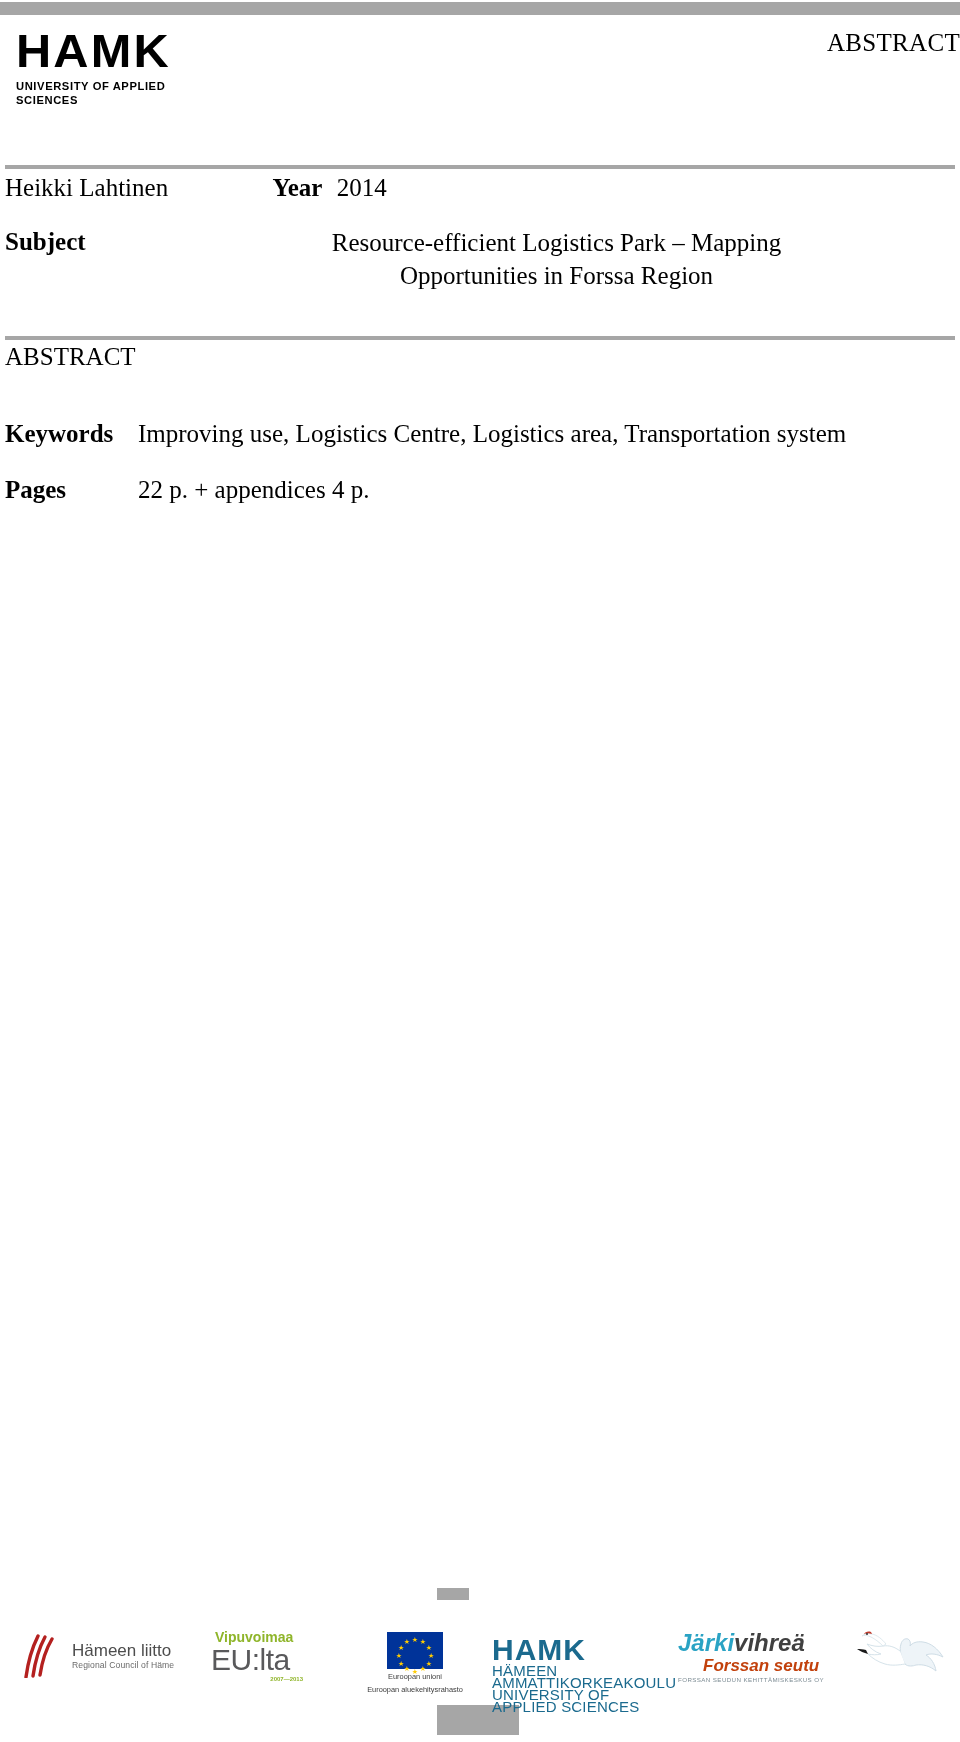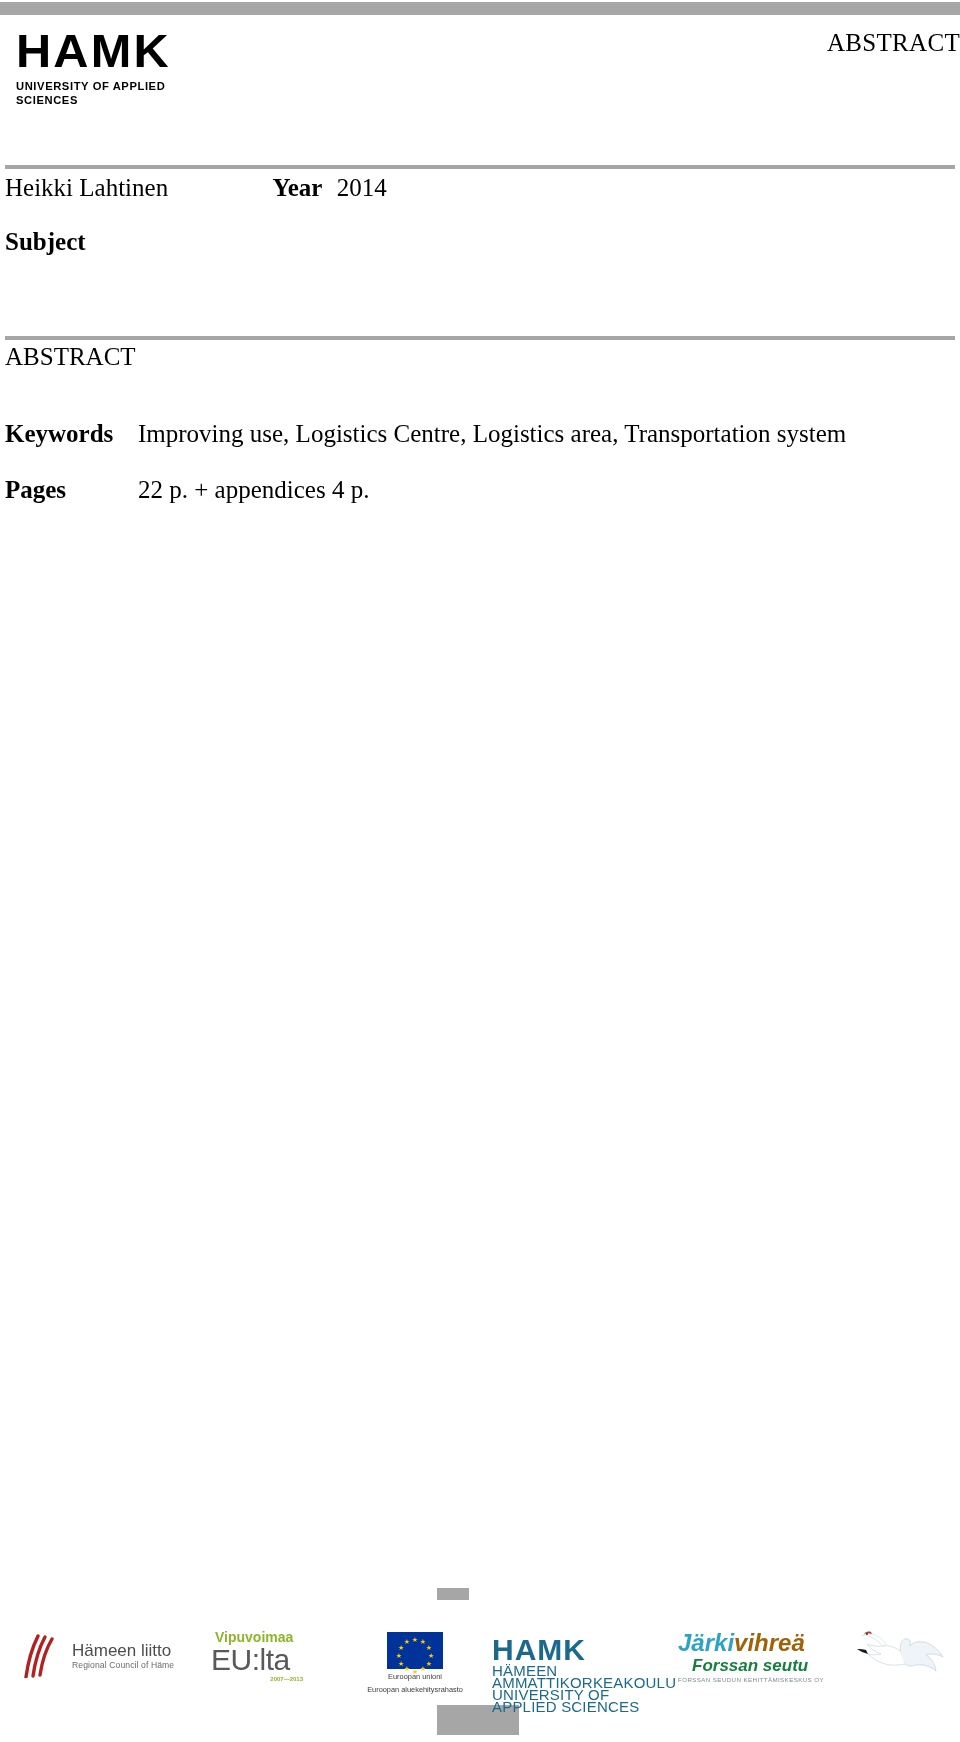--- a/index.html
+++ b/index.html
@@ -279,30 +279,30 @@
   .logo-jarki { left: 678px; top: 10px; width: 160px; }
   .jarki-line1 {
     font-family: "Liberation Sans", "DejaVu Sans", sans-serif;
     font-weight: bold;
     font-style: italic;
     font-size: 24px;
     line-height: 26px;
     display: block;
   }
   .jarki-a { color: #2aa3c4; }
-  .jarki-b { color: #a16207; }
+  .jarki-b { color: #404040; }
   .jarki-line2 {
     font-family: "Liberation Sans", "DejaVu Sans", sans-serif;
     font-weight: bold;
     font-style: italic;
     font-size: 17px;
     line-height: 19px;
-    color: #15803d;
-    display: block;
-    margin-left: 14px;
+    color: #c2410c;
+    display: block;
+    margin-left: 25px;
   }
   .jarki-line3 {
     font-family: "Liberation Sans", "DejaVu Sans", sans-serif;
     font-size: 6.2px;
     line-height: 9px;
     letter-spacing: 0.4px;
     color: #7c8b93;
     display: block;
   }
 
@@ -326,20 +326,23 @@
 <div class="meta-row row-author">
   <div class="meta-value">
     <span class="author-name">Heikki Lahtinen</span>
     <span class="year-label">Year</span>
     <span class="year-value">2014</span>
   </div>
 </div>
 
 <div class="meta-row row-subject">
   <div class="meta-label">Subject</div>
+  <div class="meta-value">
+    <span class="subject-text">Resource-efficient Logistics Park – Mapping Opportunities in Forssa Region</span>
+  </div>
 </div>
 
 <div class="rule rule-bottom"></div>
 
 <div class="abstract-heading">ABSTRACT</div>
 
 <div class="meta-row row-keywords">
   <div class="kw-label">Keywords</div>
   <div class="kw-value">Improving use, Logistics Centre, Logistics area, Transportation system</div>
 </div>

